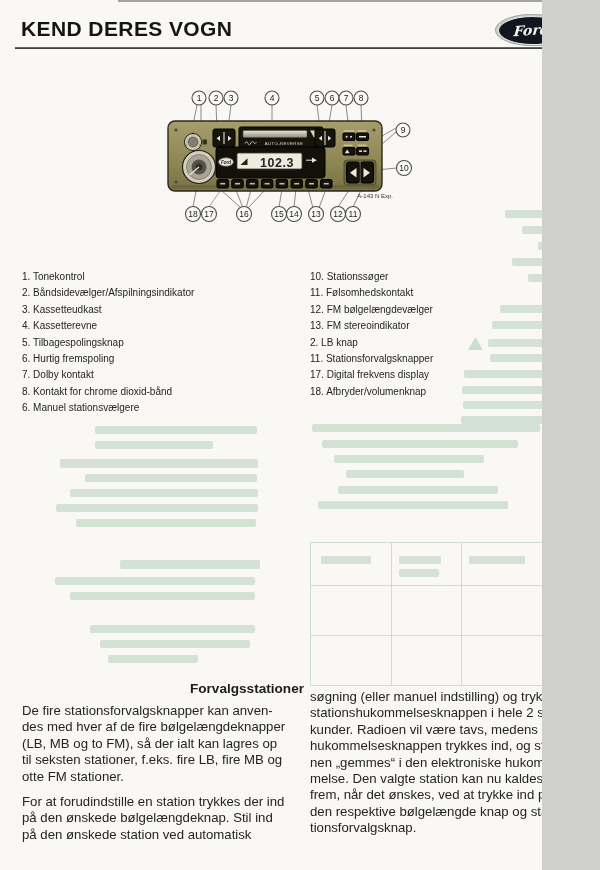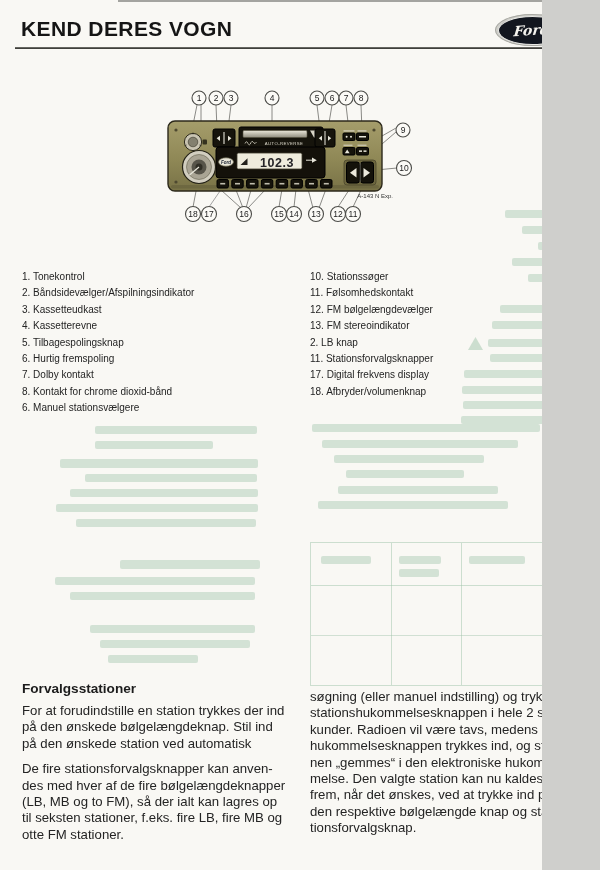--- a/index.html
+++ b/index.html
@@ -34,21 +34,21 @@
           clip-path:polygon(50% 0,0 100%,100% 100%);filter:blur(.4px);}
   .gtable{position:absolute;left:310px;top:542px;width:266px;height:142px;
           border:1px solid rgba(160,196,170,.5);filter:blur(.3px);}
   .gtable .v1{position:absolute;left:80px;top:0;width:1px;height:100%;background:rgba(160,196,170,.5);}
   .gtable .v2{position:absolute;left:150px;top:0;width:1px;height:100%;background:rgba(160,196,170,.5);}
   .gtable .h1{position:absolute;left:0;top:42px;width:100%;height:1px;background:rgba(160,196,170,.5);}
   .gtable .h2{position:absolute;left:0;top:92px;width:100%;height:1px;background:rgba(160,196,170,.45);}
   
   .bottom-left{position:absolute;left:22px;top:681px;width:282px;}
   .bottom-right{position:absolute;left:310px;top:689px;width:282px;}
-  .sec-head{margin:0 0 7px 0;font-size:13.6px;font-weight:bold;color:#1c1c1c;}
+  .sec-head{margin:0 0 7px 0;font-size:13.6px;font-weight:bold;color:#1c1c1c;text-align:right;}
   .lines{margin:0 0 9px 0;font-size:13.2px;line-height:16.4px;white-space:pre-line;color:#242424;}
   .page-num{position:absolute;left:560px;top:858px;font-size:17px;color:#222;margin-left:43px;}
 </style>
 </head>
 <body>
 
 <div class="page">
 
   <div class="scan-strip"></div>
 
@@ -349,28 +349,28 @@
         <div class="h2"></div>
       <div class="gh" style="left:10px;top:13px;width:50px;height:8px"></div>
       <div class="gh" style="left:88px;top:13px;width:42px;height:8px"></div>
       <div class="gh" style="left:158px;top:13px;width:56px;height:8px"></div>
       <div class="gh" style="left:88px;top:26px;width:40px;height:8px"></div>
     </div>
   </div>
 
   <div class="bottom-left">
     <h2 class="sec-head">Forvalgsstationer</h2>
-    <p class="lines">For at forudindstille en station trykkes der ind
-på den ønskede bølgelængdeknap. Stil ind
-på den ønskede station ved automatisk</p>
     <p class="lines">De fire stationsforvalgsknapper kan anven-
 des med hver af de fire bølgelængdeknapper
 (LB, MB og to FM), så der ialt kan lagres op
 til seksten stationer, f.eks. fire LB, fire MB og
 otte FM stationer.</p>
+    <p class="lines">For at forudindstille en station trykkes der ind
+på den ønskede bølgelængdeknap. Stil ind
+på den ønskede station ved automatisk</p>
   </div>
   <div class="bottom-right">
     <p class="lines">søgning (eller manuel indstilling) og tryk på
 stationshukommelsesknappen i hele 2 se-
 kunder. Radioen vil være tavs, medens
 hukommelsesknappen trykkes ind, og statio-
 nen „gemmes“ i den elektroniske hukom-
 melse. Den valgte station kan nu kaldes
 frem, når det ønskes, ved at trykke ind på
 den respektive bølgelængde knap og sta-

